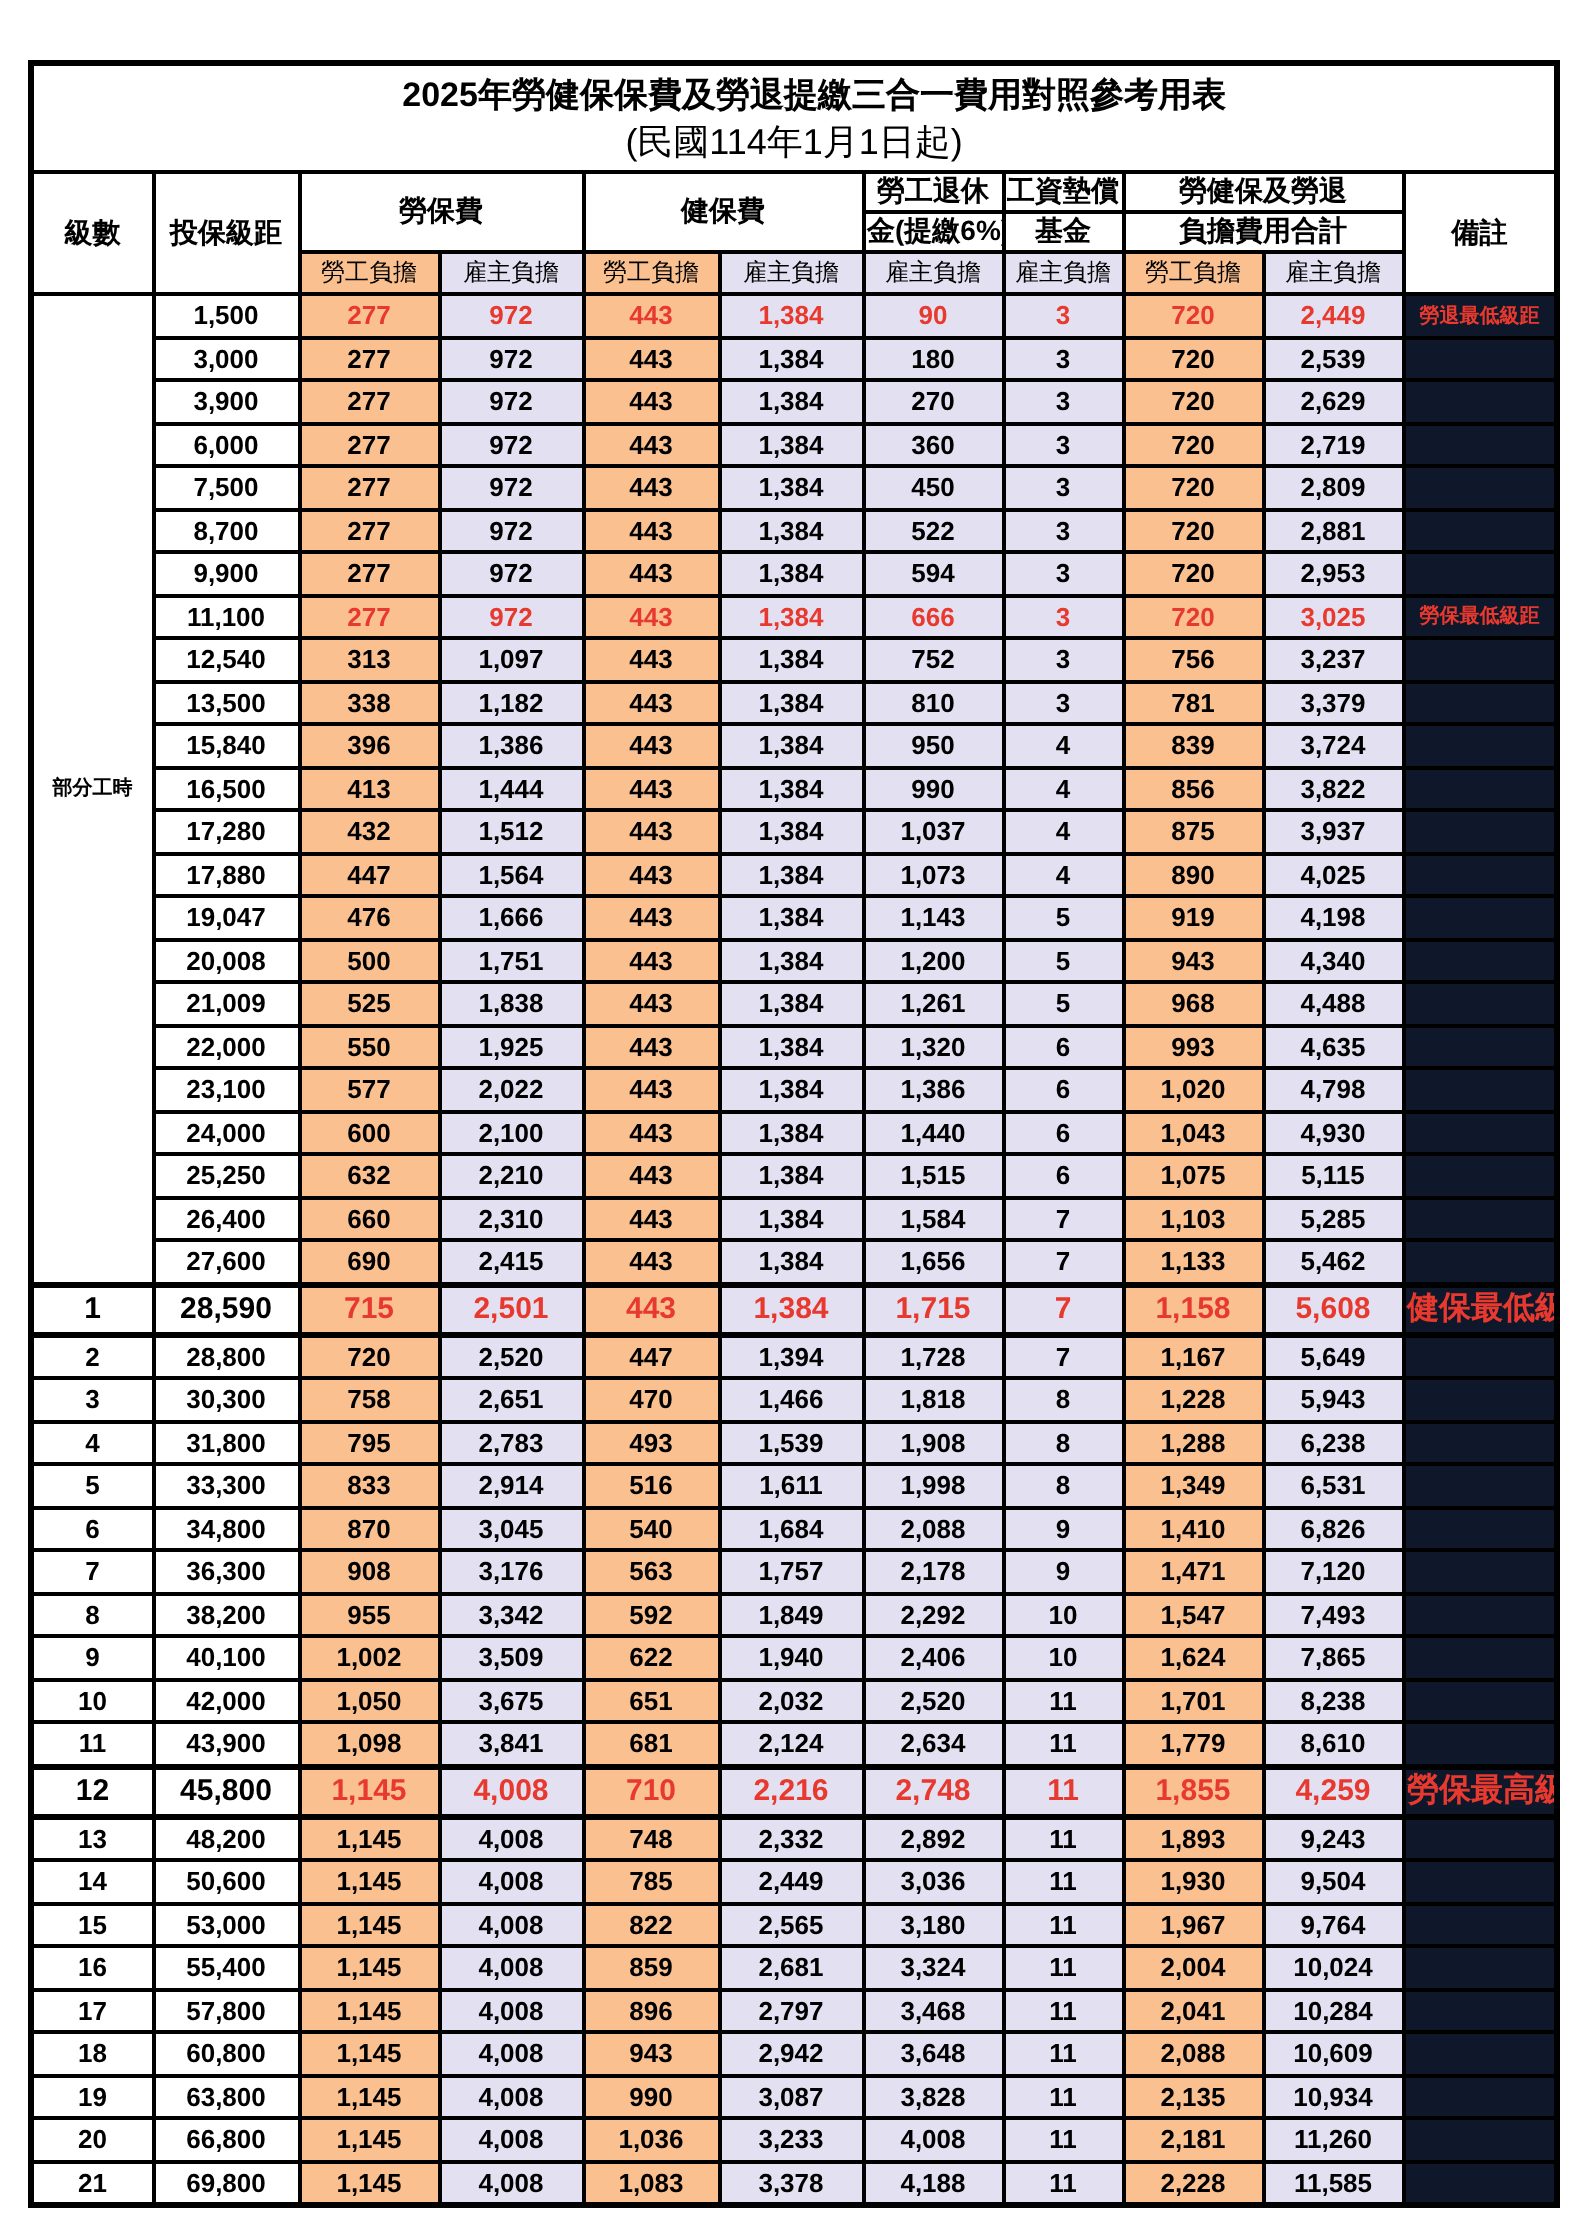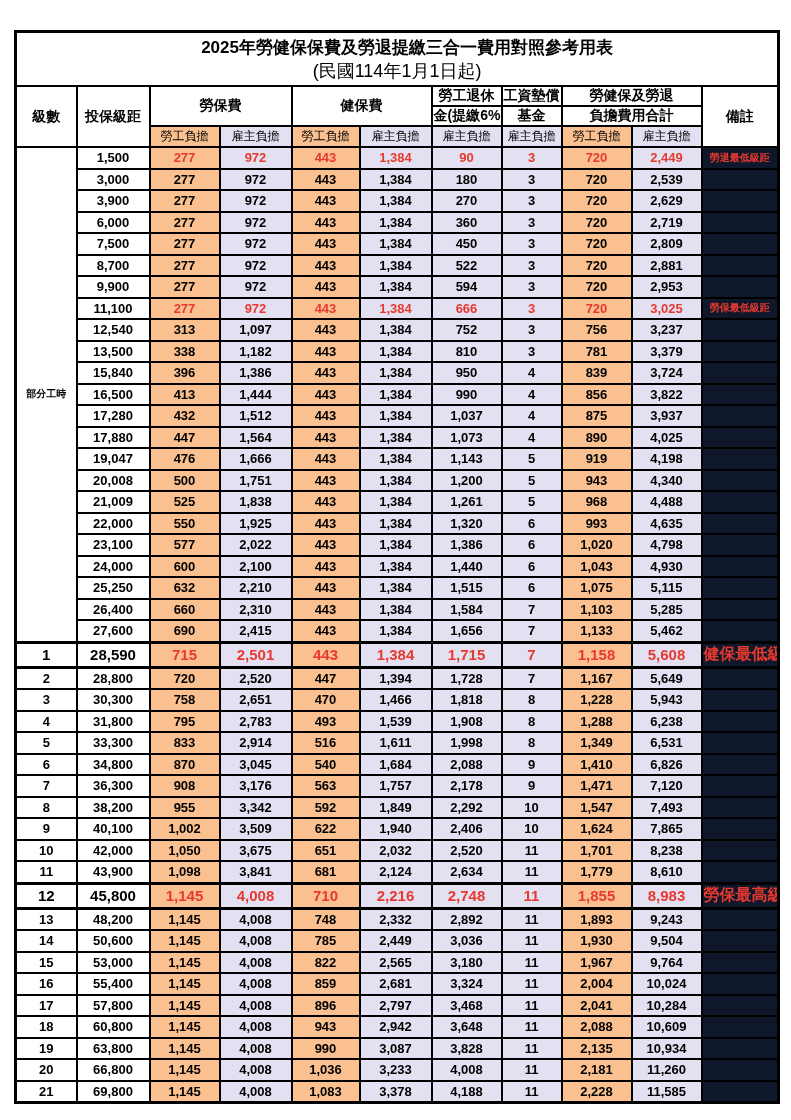--- a/index.html
+++ b/index.html
@@ -514,21 +514,21 @@
         <tr class="red key">
           <td class="level">12</td>
           <td class="bracket">45,800</td>
           <td class="val emp">1,145</td>
           <td class="val er">4,008</td>
           <td class="val emp">710</td>
           <td class="val er">2,216</td>
           <td class="val er">2,748</td>
           <td class="val er">11</td>
           <td class="val emp">1,855</td>
-          <td class="val er">8,983</td>
+          <td class="val er">4,259</td>
           <td class="remark-cell">勞保最高級距</td>
         </tr>
         <tr>
           <td class="level">13</td>
           <td class="bracket">48,200</td>
           <td class="val emp">1,145</td>
           <td class="val er">4,008</td>
           <td class="val emp">748</td>
           <td class="val er">2,332</td>
           <td class="val er">2,892</td>

